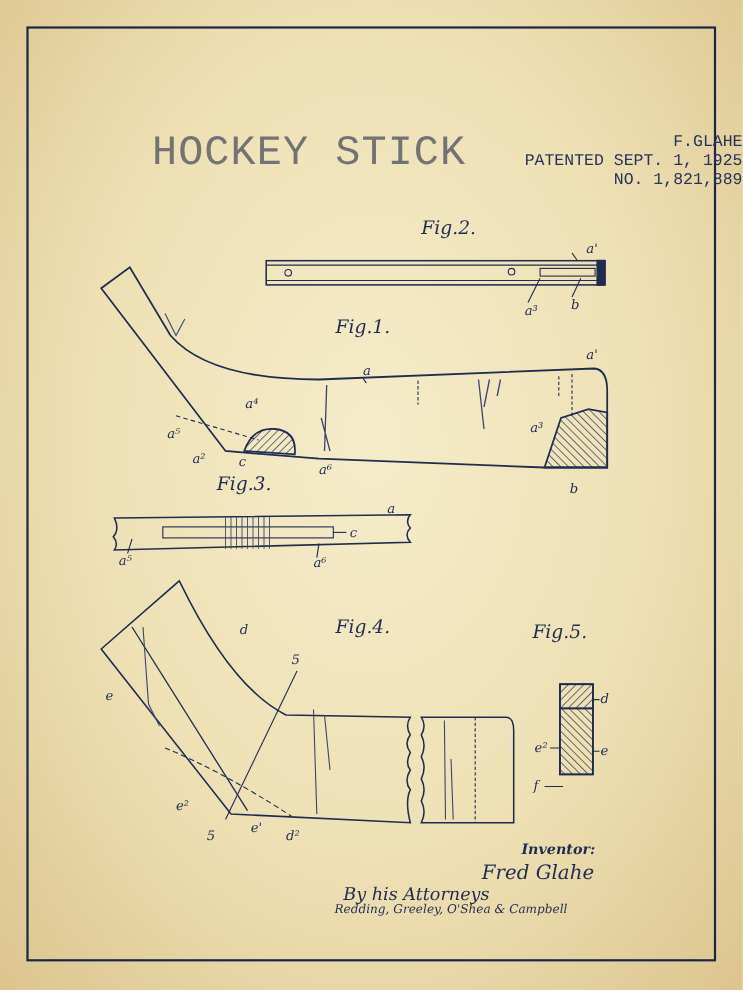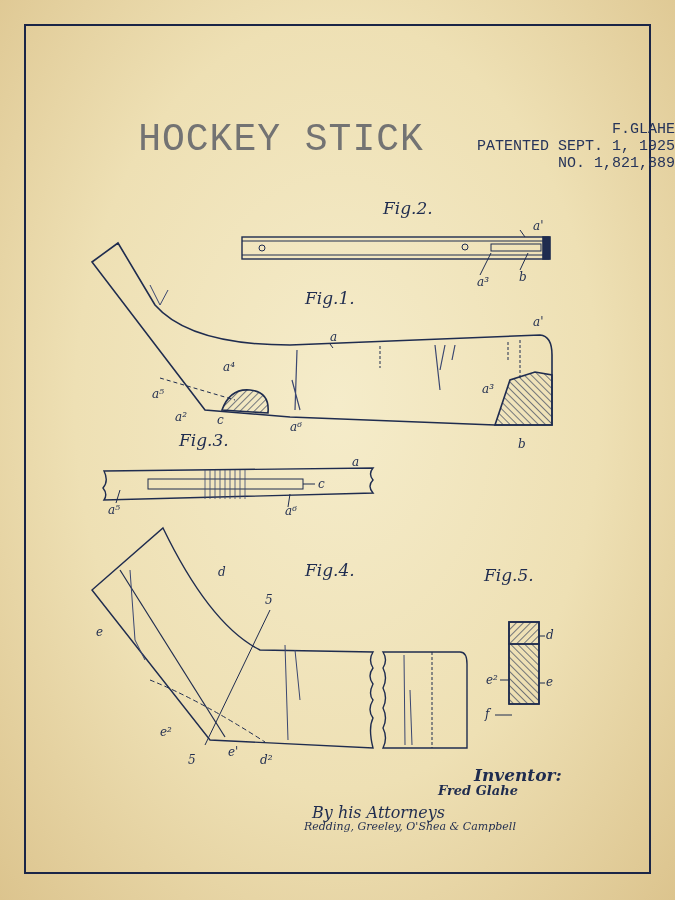--- a/index.html
+++ b/index.html
@@ -94,21 +94,21 @@
       <line x1="539" y1="636" x2="545" y2="636" stroke-width="1"></line>
       <line x1="539" y1="683" x2="545" y2="683" stroke-width="1"></line>
       <line x1="500" y1="680" x2="509" y2="680" stroke-width="1"></line>
       <line x1="495" y1="715" x2="512" y2="715" stroke-width="1"></line>
     </g>
   </g>
 </svg>
 
 <div class="fig" style="left:383px;top:198px">Fig.2.</div>
 <div class="fig" style="left:305px;top:288px">Fig.1.</div>
-<div class="fig" style="left:179px;top:430px">Fig.3.</div>
+<div class="fig" style="left:197px;top:430px">Fig.3.</div>
 <div class="fig" style="left:305px;top:560px">Fig.4.</div>
 <div class="fig" style="left:484px;top:565px">Fig.5.</div>
 
 <div class="lbl" style="left:533px;top:219px">a'</div>
 <div class="lbl" style="left:477px;top:275px">a³</div>
 <div class="lbl" style="left:519px;top:270px">b</div>
 
 <div class="lbl" style="left:330px;top:330px">a</div>
 <div class="lbl" style="left:533px;top:315px">a'</div>
 <div class="lbl" style="left:175px;top:410px">a²</div>
@@ -130,16 +130,16 @@
 <div class="lbl" style="left:228px;top:745px">e'</div>
 <div class="lbl" style="left:260px;top:753px">d²</div>
 <div class="lbl" style="left:265px;top:593px">5</div>
 <div class="lbl" style="left:188px;top:753px">5</div>
 
 <div class="lbl" style="left:546px;top:628px">d</div>
 <div class="lbl" style="left:546px;top:675px">e</div>
 <div class="lbl" style="left:486px;top:673px">e²</div>
 <div class="lbl" style="left:485px;top:707px">f</div>
 
-<div class="sig" style="left:474px;top:765px;font-size:17px;font-weight:bold">Inventor:</div>
-<div class="sig" style="left:438px;top:783px;font-size:13px;font-weight:bold">Fred Glahe</div>
+<div class="sig" style="left:474px;top:765px;font-size:13px;font-weight:bold">Inventor:</div>
+<div class="sig" style="left:438px;top:783px;font-size:18px;font-weight:normal">Fred Glahe</div>
 <div class="sig" style="left:312px;top:803px;font-size:16px">By his Attorneys</div>
 <div class="sig" style="left:304px;top:820px;font-size:11px">Redding, Greeley, O'Shea &amp; Campbell</div>
 
 </body></html>

